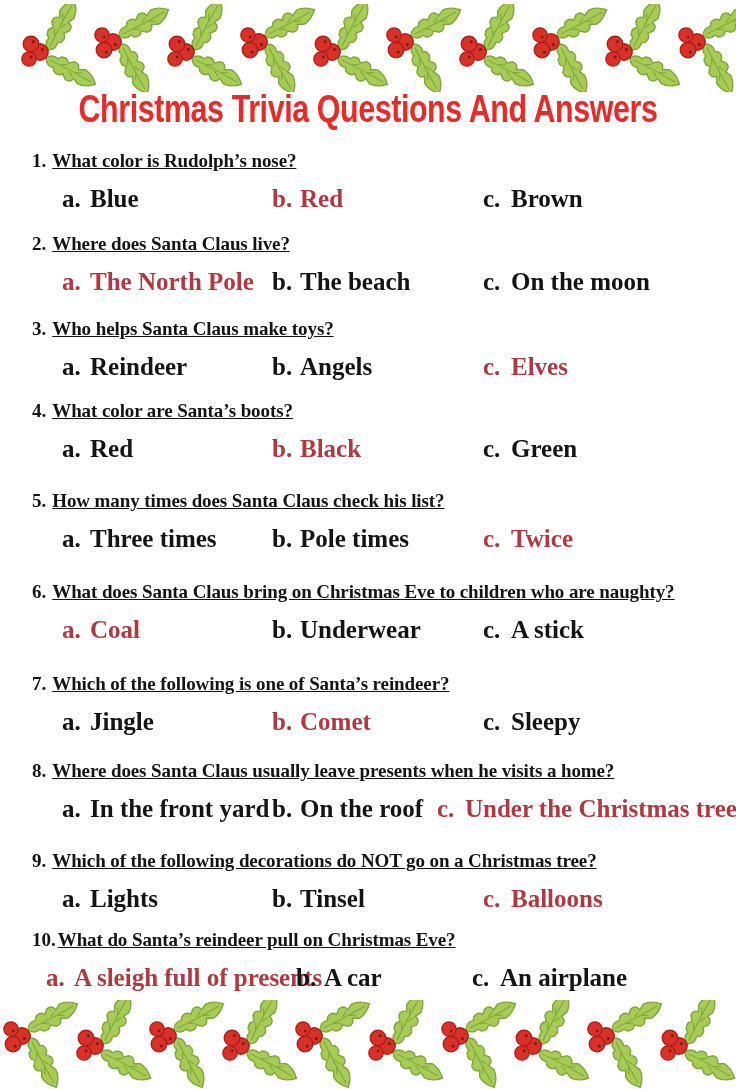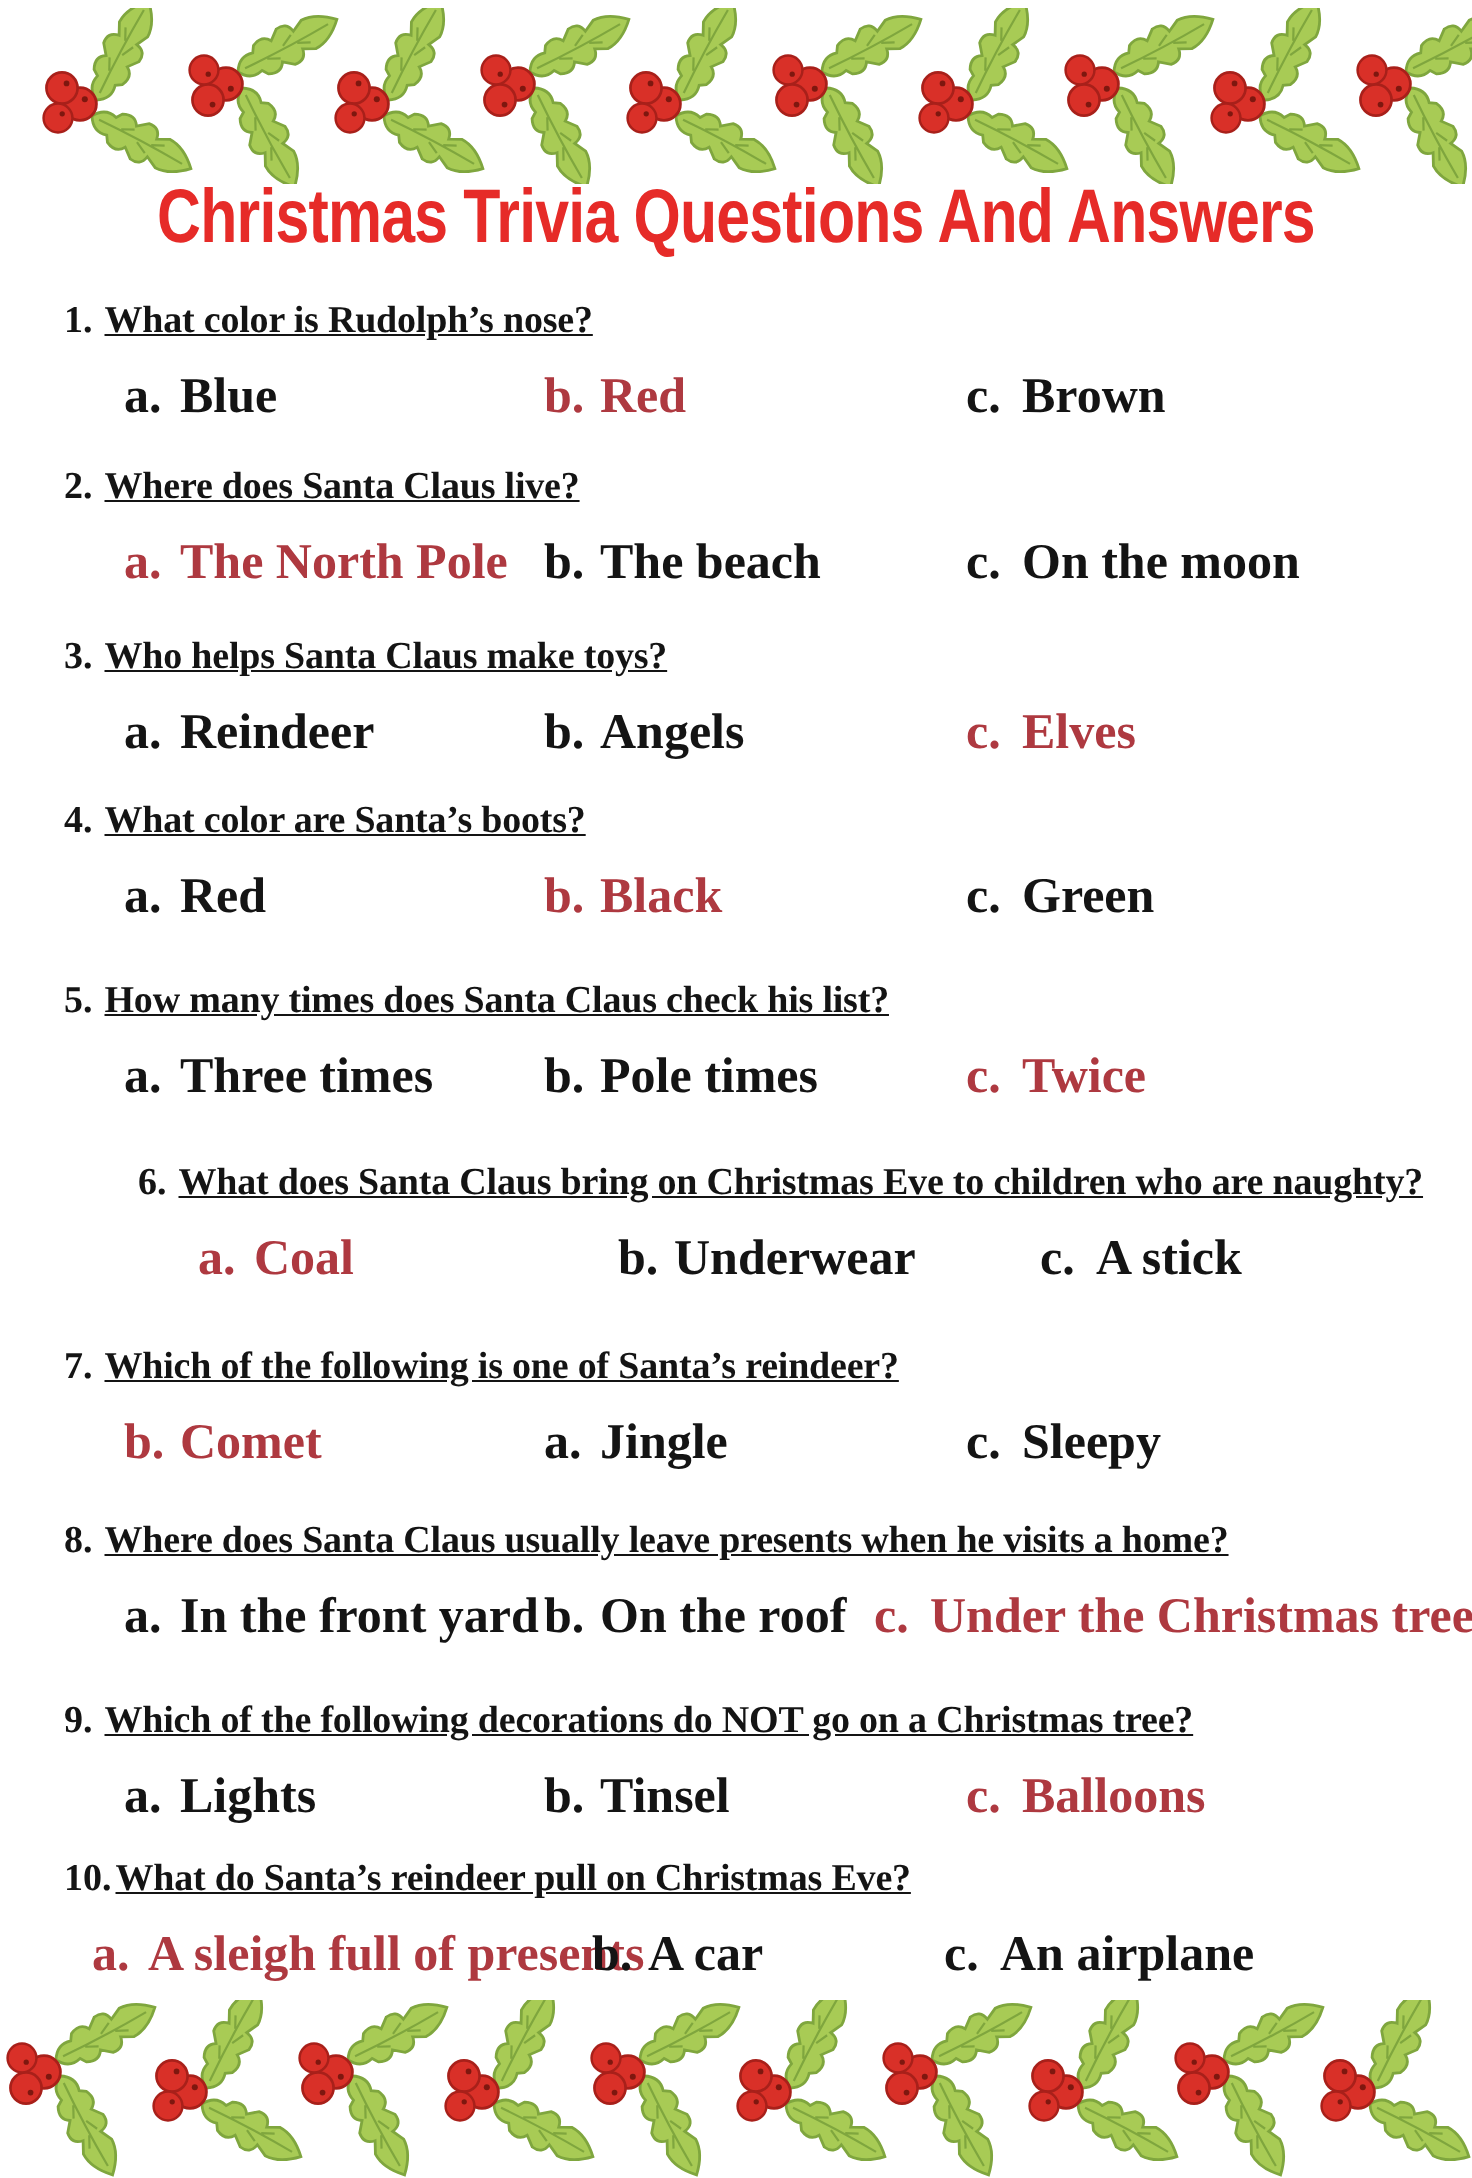--- a/index.html
+++ b/index.html
@@ -29,21 +29,21 @@
     display:grid;grid-template-columns:210px 211px auto;
     margin:16px 0 0 30px;white-space:nowrap;
   }
   .q8 .options{grid-template-columns:210px 165px auto;}
   .q10 .options{margin-left:14px;grid-template-columns:250px 176px auto;}
   .option{font-weight:bold;font-size:25px;line-height:22px;color:#141414;}
   .opt-letter{display:inline-block;width:28px;}
   .option.correct{color:#ae3940;}
   
   .q1{margin-bottom:23px;} .q2{margin-bottom:25px;} .q3{margin-bottom:22px;}
-  .q4{margin-bottom:30px;} .q5{margin-bottom:31px;} .q6{margin-bottom:32px;margin-left:37px;}
+  .q4{margin-bottom:30px;} .q5{margin-bottom:31px;} .q6{margin-bottom:32px;}
   .q7{margin-bottom:27px;} .q8{margin-bottom:30px;} .q9{margin-bottom:19px;}
   .q10{margin-bottom:0;}
 </style>
 </head>
 <body>
 
 <div class="page">
 
   <svg class="holly holly-top" width="736" height="88" viewBox="0 0 736 88" aria-hidden="true">
     <defs>
@@ -130,22 +130,22 @@
       <div class="options">
         <div class="option correct"><span class="opt-letter">a.</span><span class="opt-label">Coal</span></div>
         <div class="option"><span class="opt-letter">b.</span><span class="opt-label">Underwear</span></div>
         <div class="option"><span class="opt-letter">c.</span><span class="opt-label">A stick</span></div>
       </div>
     </section>
 
     <section class="question q7">
       <div class="q-heading"><span class="q-num">7.</span><span class="q-text">Which of the following is one of Santa’s reindeer?</span></div>
       <div class="options">
+        <div class="option"><span class="opt-letter">a.</span><span class="opt-label">Jingle</span></div>
         <div class="option correct"><span class="opt-letter">b.</span><span class="opt-label">Comet</span></div>
-        <div class="option"><span class="opt-letter">a.</span><span class="opt-label">Jingle</span></div>
         <div class="option"><span class="opt-letter">c.</span><span class="opt-label">Sleepy</span></div>
       </div>
     </section>
 
     <section class="question q8">
       <div class="q-heading"><span class="q-num">8.</span><span class="q-text">Where does Santa Claus usually leave presents when he visits a home?</span></div>
       <div class="options">
         <div class="option"><span class="opt-letter">a.</span><span class="opt-label">In the front yard</span></div>
         <div class="option"><span class="opt-letter">b.</span><span class="opt-label">On the roof</span></div>
         <div class="option correct"><span class="opt-letter">c.</span><span class="opt-label">Under the Christmas tree</span></div>

